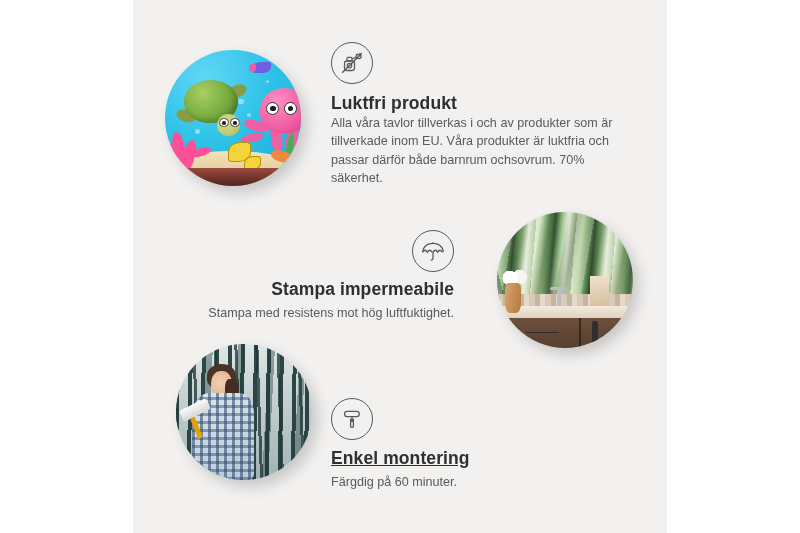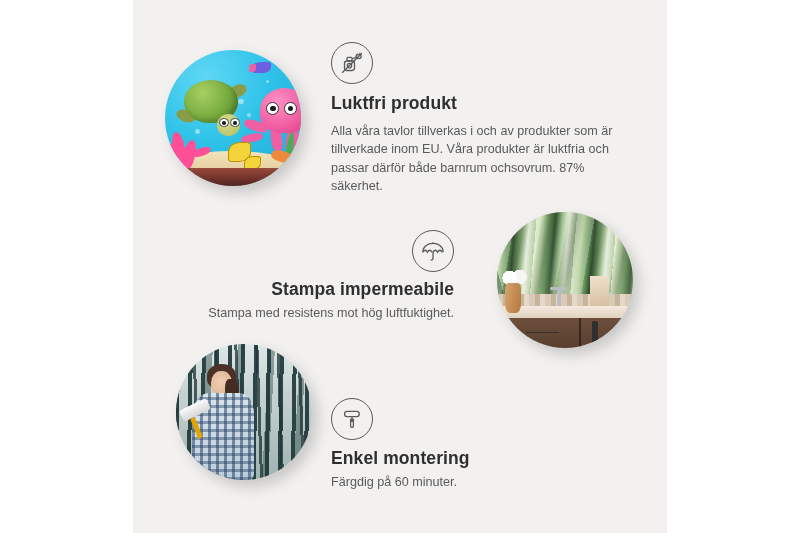--- a/index.html
+++ b/index.html
@@ -243,32 +243,32 @@
   .f-desc {
     color: #5a5a5a;
     font-size: 12.6px;
     line-height: 1.46;
     margin: 0;
   }
 
   
   #feature-odourless { left: 331px; top: 42px; width: 292px; }
   #feature-odourless .ic { margin-bottom: 9px; }
-  #feature-odourless .f-title { margin-bottom: 8px; }
+  #feature-odourless .f-title { margin-bottom: 0; }
 
   
   #feature-waterproof { left: 204px; top: 230px; width: 250px; text-align: right; }
   #feature-waterproof .ic { margin-left: auto; margin-bottom: 7px; }
   #feature-waterproof .f-title { margin-bottom: 4px; white-space: nowrap; }
   #feature-waterproof .f-desc { white-space: nowrap; }
 
   
   #feature-mounting { left: 331px; top: 398px; width: 270px; }
   #feature-mounting .ic { margin-bottom: 8px; }
-  #feature-mounting .f-title { margin-bottom: 4px; }
+  #feature-mounting .f-title { margin-bottom: 4px; text-decoration: underline; }
 </style>
 </head>
 <body>
 
 <div id="stage">
 
   <div class="panel"></div>
 
   <div class="photo" id="photo-ocean">
     <div class="inner">
@@ -320,21 +320,21 @@
         <rect x="5.5" y="11" width="10" height="9.5" rx="2.4"></rect>
         <rect x="8" y="7.4" width="5" height="3.6" rx="1"></rect>
         <path d="M13 9 L17.5 7.2"></path>
         <ellipse cx="19.6" cy="6.6" rx="2.6" ry="2"></ellipse>
         <path d="M17.2 5.2 l1.6 -1.4 M20.6 4.4 l.6 -1.6"></path>
         <circle cx="10.5" cy="15.6" r="2.2"></circle>
         <path d="M3.2 22.8 L22.8 3.2" stroke-width="1.4"></path>
       </svg>
     </div>
     <div class="f-title">Luktfri produkt</div>
-    <div class="f-desc">Alla våra tavlor tillverkas i och av produkter som är tillverkade inom EU. Våra produkter är luktfria och passar därför både barnrum ochsovrum. 87% säkerhet.</div>
+    <div class="f-desc">Alla våra tavlor tillverkas i och av produkter som är tillverkade inom EU. Våra produkter är luktfria och passar därför både barnrum ochsovrum. 70% säkerhet.</div>
   </div>
 
   <div class="feature" id="feature-waterproof">
     <div class="ic">
       <svg width="26" height="26" viewBox="0 0 26 26" fill="none" stroke="#5b5b5b" stroke-width="1.3">
         <path d="M13 4.2 v1.4"></path>
         <path d="M2.8 14.2 C2.8 8.6 7.4 5.4 13 5.4 C18.6 5.4 23.2 8.6 23.2 14.2"></path>
         <path d="M2.8 14.2 C4.2 11.6 6 11.6 7.4 14.2 C8.8 11.6 10.6 11.6 12 14.2"></path>
         <path d="M13 14.2 C14.4 11.6 16.2 11.6 17.6 14.2 C19 11.6 20.8 11.6 22.2 14.2"></path>
         <path d="M13 13.6 v6.6 c0 1.4 -1.2 2.2 -2.3 1.7"></path>

